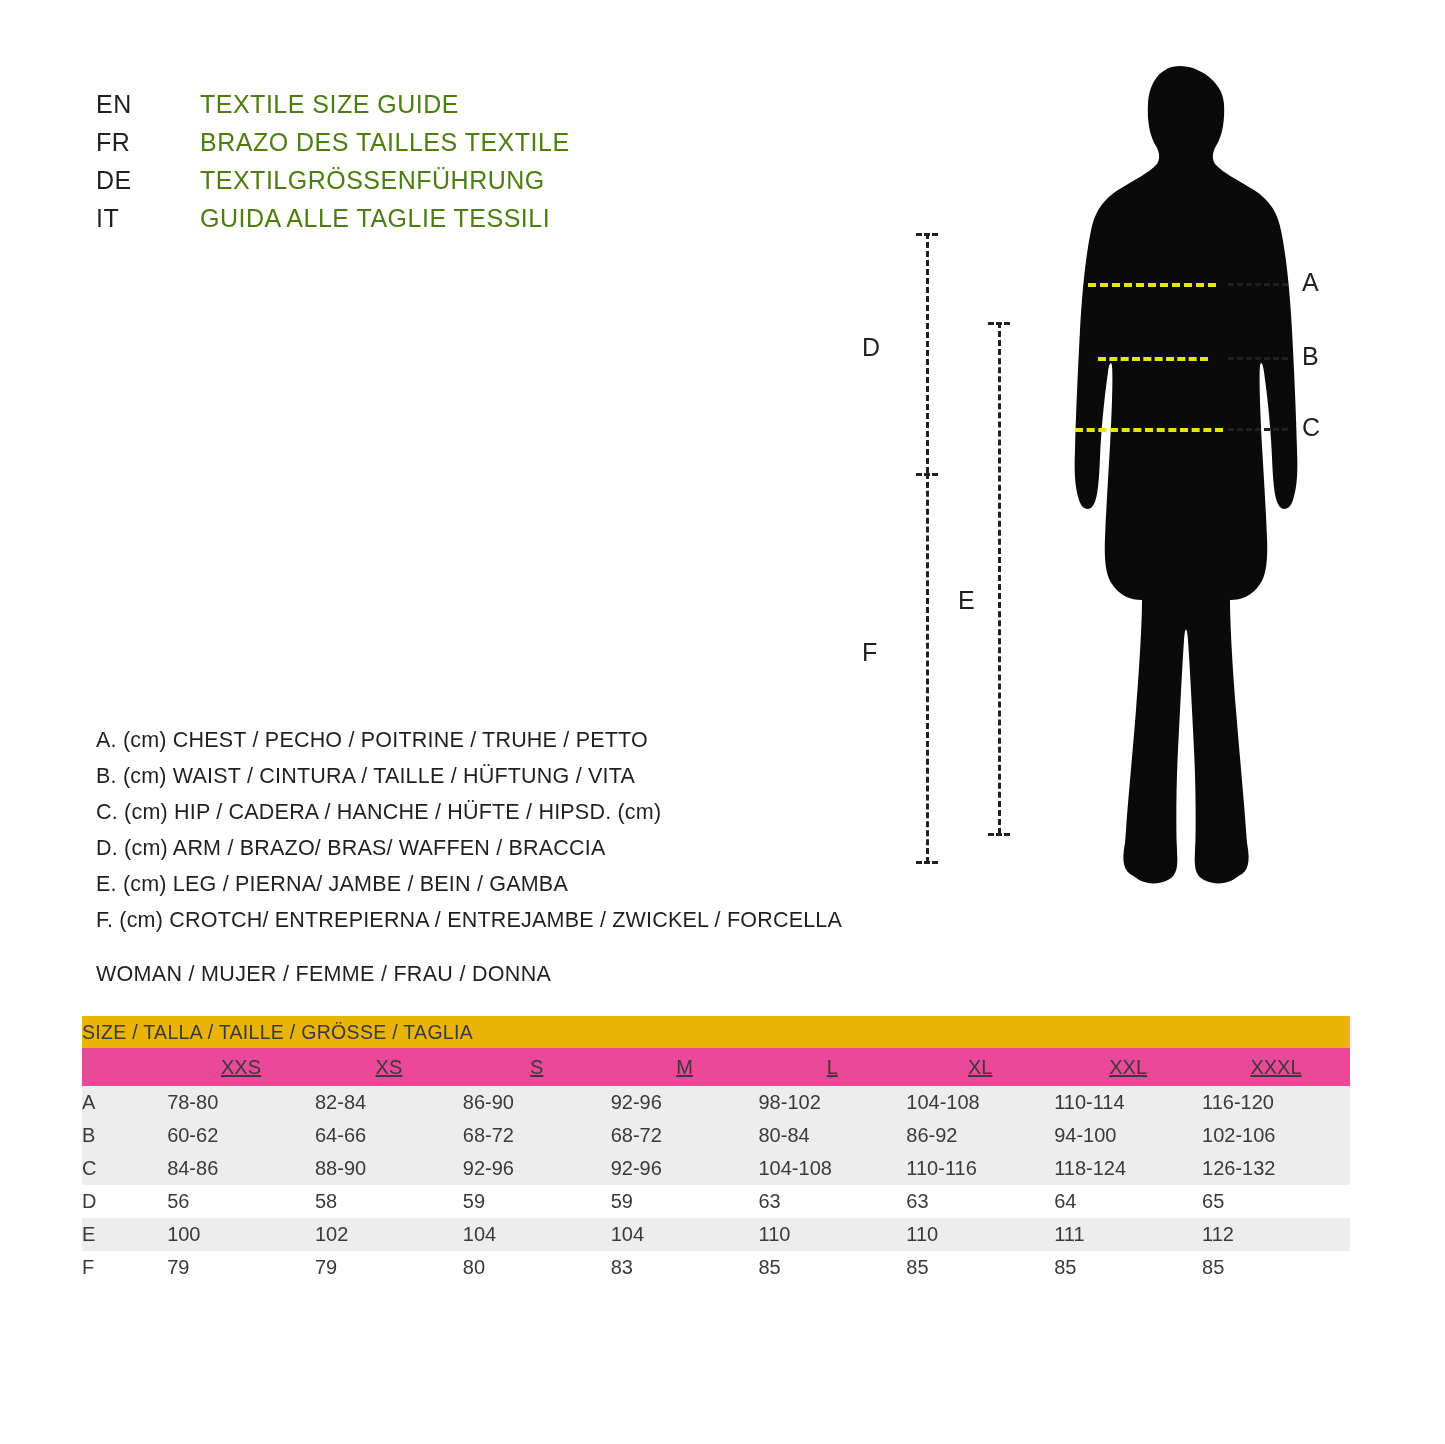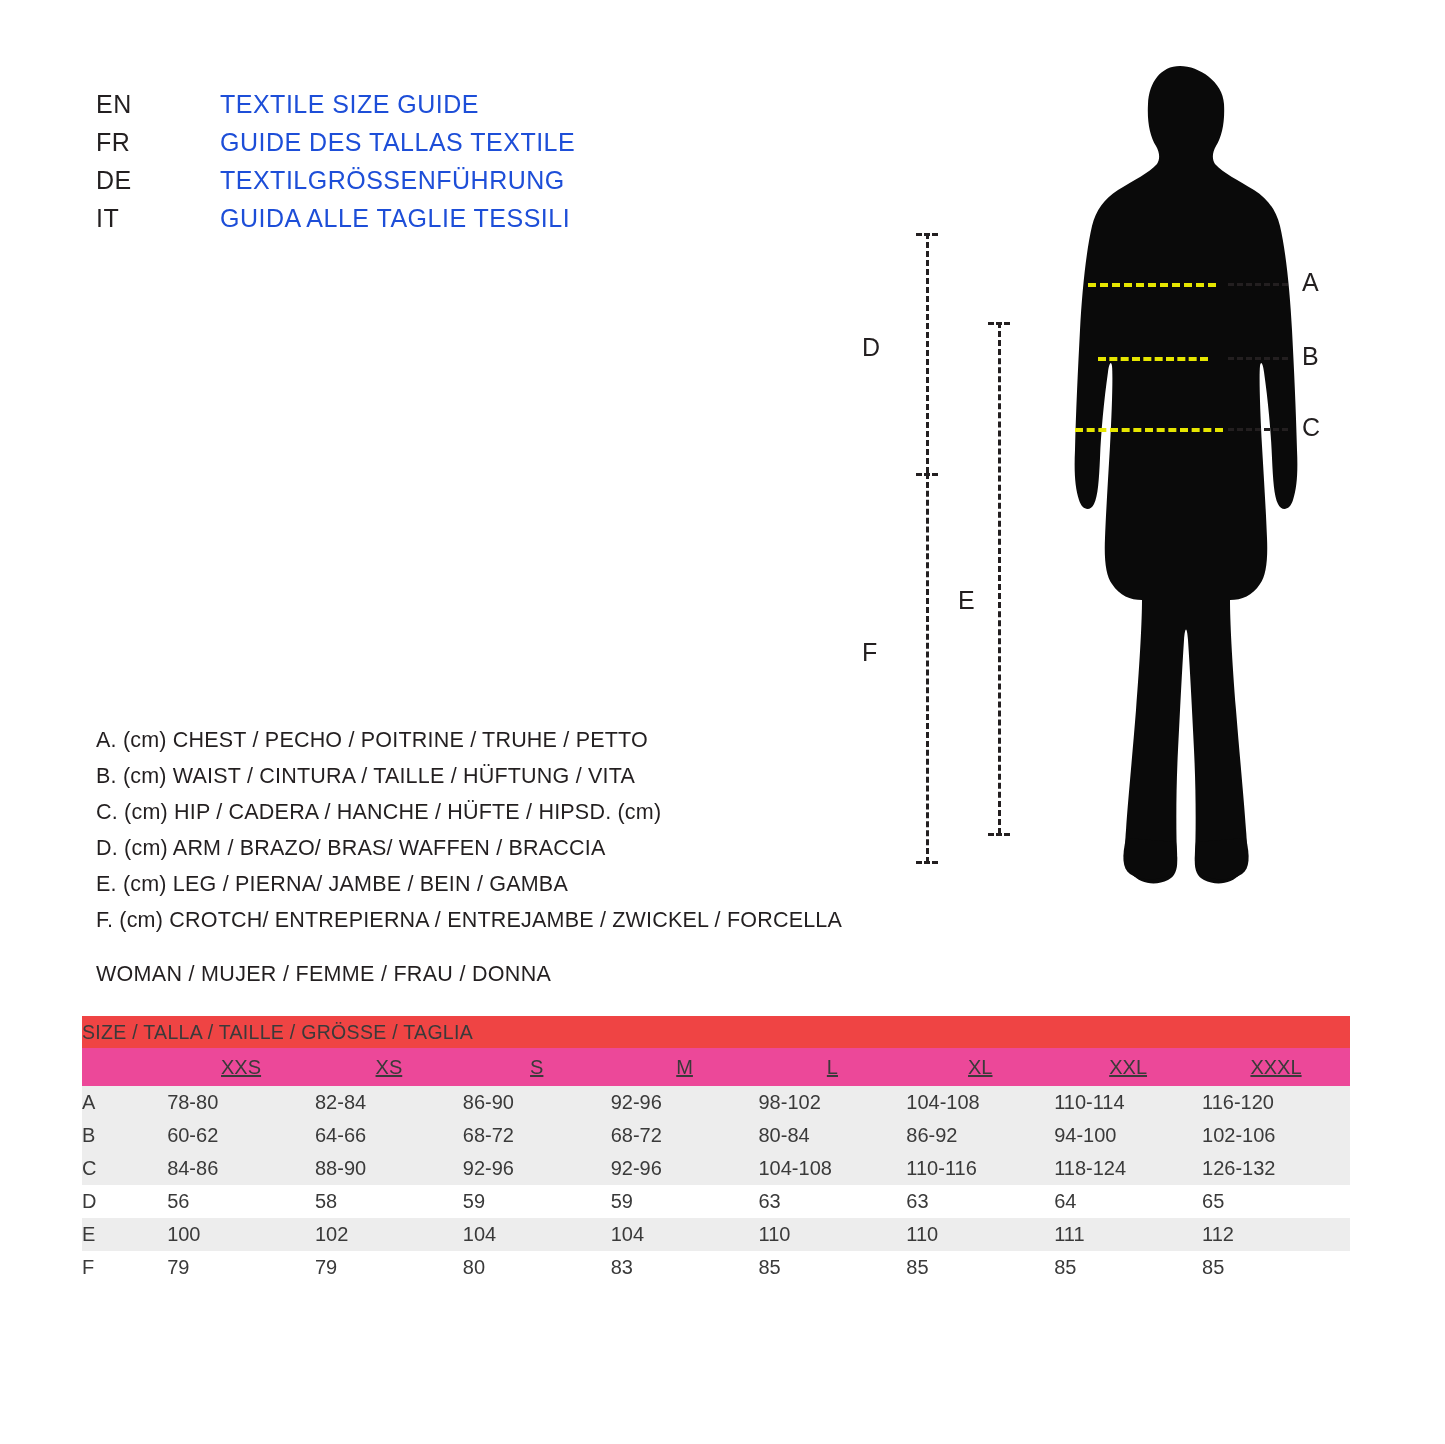--- a/index.html
+++ b/index.html
@@ -19,31 +19,31 @@
     position: absolute;
     left: 96px;
     top: 90px;
     width: 700px;
   }
   .title-row {
     display: flex;
     align-items: baseline;
     height: 38px;
     letter-spacing: 0.5px;
+    gap: 12px;
   }
   .title-lang {
     width: 92px;
     font-size: 25px;
     color: #231f20;
     flex: 0 0 92px;
   }
   .title-text {
     font-size: 25px;
-    color: #1d4ed8;
-    margin-left: 32px;
+    color: #4d7c0f;
   }
 
   
   #legend-block {
     position: absolute;
     left: 96px;
     top: 722px;
     width: 800px;
   }
   .legend-row {
@@ -73,21 +73,21 @@
     width: 1268px;
     border-collapse: collapse;
     font-size: 20px;
   }
   #size-table td, #size-table th {
     padding: 0;
     font-weight: normal;
     color: #3a3a3a;
   }
   .caption-row td {
-    background: #ef4444;
+    background: #eab308;
     height: 32px;
     font-size: 19.5px;
     color: #3a3a3a;
     padding-left: 16px;
     letter-spacing: 0.3px;
     text-align: left;
   }
   .head-row td {
     background: #ec4899;
     height: 38px;
@@ -166,21 +166,21 @@
 </head>
 <body>
 
 <div id="title-block">
   <div class="title-row">
     <span class="title-lang">EN</span>
     <span class="title-text">TEXTILE SIZE GUIDE</span>
   </div>
   <div class="title-row">
     <span class="title-lang">FR</span>
-    <span class="title-text">GUIDE DES TALLAS TEXTILE</span>
+    <span class="title-text">BRAZO DES TAILLES TEXTILE</span>
   </div>
   <div class="title-row">
     <span class="title-lang">DE</span>
     <span class="title-text">TEXTILGRÖSSENFÜHRUNG</span>
   </div>
   <div class="title-row">
     <span class="title-lang">IT</span>
     <span class="title-text">GUIDA ALLE TAGLIE TESSILI</span>
   </div>
 </div>

